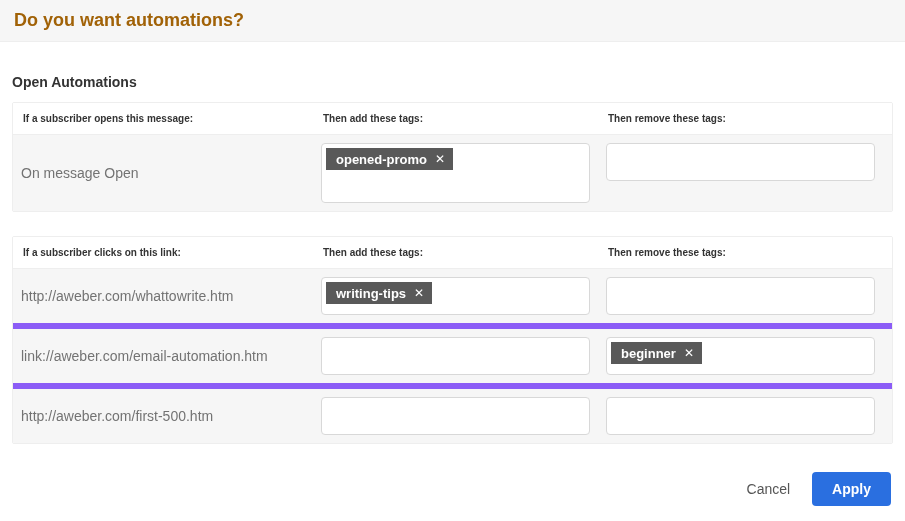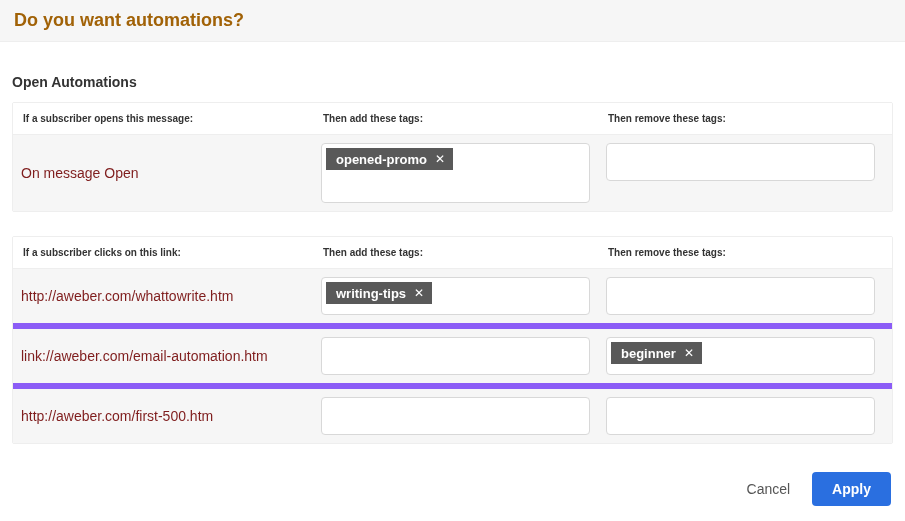--- a/index.html
+++ b/index.html
@@ -55,21 +55,21 @@
     background: #f6f6f6;
     border-bottom: 6px solid #8b5cf6;
   }
   .grid-row:last-child { border-bottom: none; }
   .cell { padding: 8px 8px; }
   .col1 { flex: 0 0 300px; display:flex; align-items:center; }
   .col2 { flex: 0 0 285px; }
   .col3 { flex: 0 0 285px; }
   .link-text, .trigger-text {
     font-size: 14px;
-    color: #7f1d1d;
+    color: #737373;
   }
   .tag-input {
     background: #fff;
     border: 1px solid #d8d8d8;
     border-radius: 4px;
     min-height: 38px;
     padding: 4px 4px;
     display: flex;
     flex-wrap: wrap;
     align-items: flex-start;

